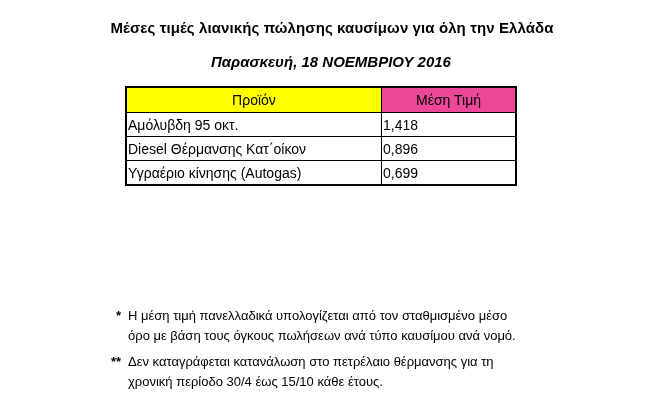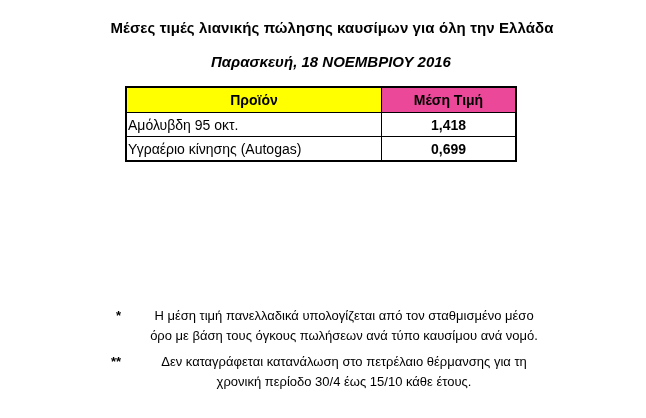--- a/index.html
+++ b/index.html
@@ -44,48 +44,47 @@
     font-size: 14px;
   }
   .price-table th, .price-table td {
     border: 1px solid #000000;
     overflow: hidden;
     white-space: nowrap;
   }
   .price-table th {
     height: 22px;
     background: #ffff00;
-    font-weight: bold;
+    font-weight: normal;
     text-align: center;
     margin-top: 26px;
   }
   .price-table td { height: 21px; }
   .col-product { width: 252px; }
   .col-price   { width: 131px; }
   td.product-cell { text-align: left; }
-  td.price-cell   { text-align: center; font-weight: bold; }
+  td.price-cell   { text-align: left; }
   .footnotes {
     position: absolute;
     left: 104px;
     top: 306px;
     font-size: 13px;
     line-height: 20px;
   }
   .footnote { display: flex; margin-bottom: 6px; }
   .fn-marker {
     flex: none;
     width: 17px;
     text-align: right;
     font-weight: bold;
   }
   .fn-text {
     margin-left: 7px;
     width: 432px;
     white-space: pre-line;
-    text-align: center;
   }
 </style>
 </head>
 <body>
 
 <div class="page">
 
   <div class="title">Μέσες τιμές λιανικής πώλησης καυσίμων για όλη την Ελλάδα</div>
   <div class="subtitle">Παρασκευή, 18 ΝΟΕΜΒΡΙΟΥ 2016</div>
 
@@ -93,20 +92,24 @@
     <thead>
       <tr>
         <th class="col-product" style="background-color: rgb(255, 255, 0);">Προϊόν</th>
         <th class="col-price" style="background-color: #ec4899;">Μέση Τιμή</th>
       </tr>
     </thead>
     <tbody>
       <tr>
         <td class="product-cell">Αμόλυβδη 95 οκτ.</td>
         <td class="price-cell">1,418</td>
+      </tr>
+      <tr>
+        <td class="product-cell">Diesel Θέρμανσης Κατ΄οίκον</td>
+        <td class="price-cell">0,896</td>
       </tr>
       <tr>
         <td class="product-cell">Υγραέριο κίνησης (Autogas)</td>
         <td class="price-cell">0,699</td>
       </tr>
     </tbody>
   </table>
 
   <div class="footnotes">
     <div class="footnote">

